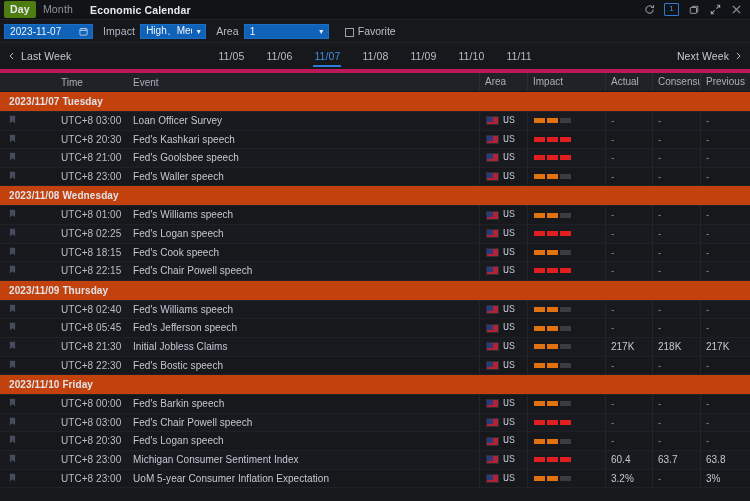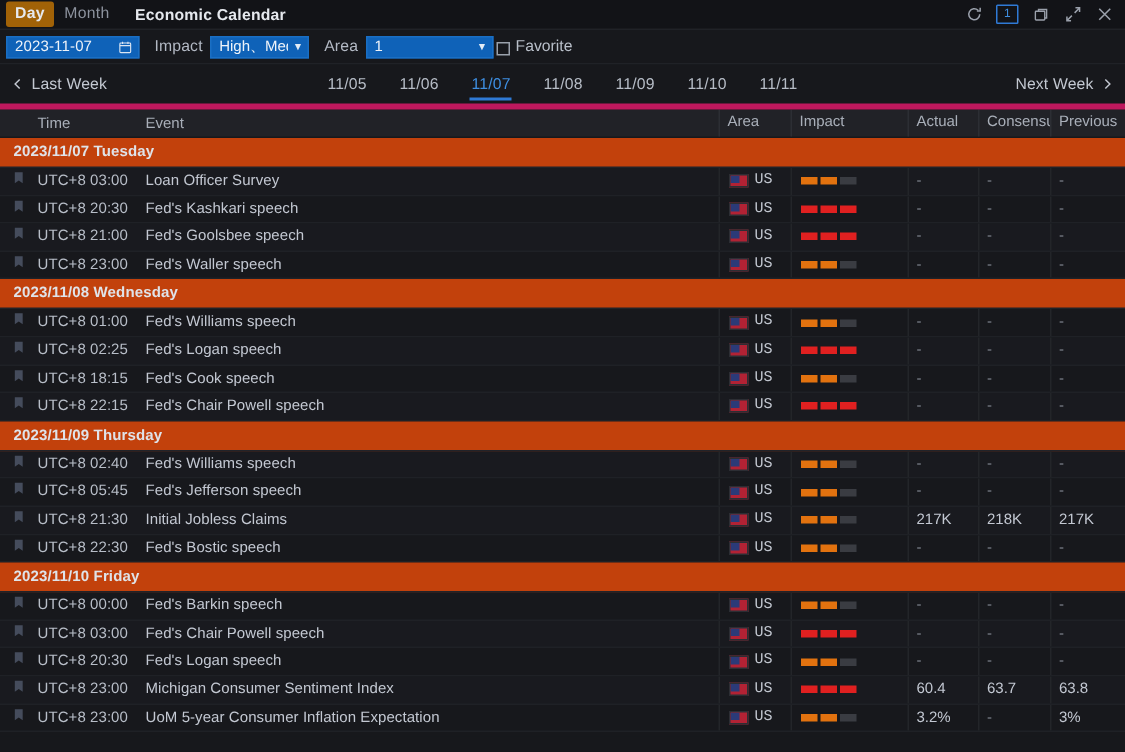--- a/index.html
+++ b/index.html
@@ -42,21 +42,21 @@
   }
   .modetab {
     font-size: 10.5px;
     padding: 2px 6px 3px 6px;
     color: #8d939e;
     letter-spacing: .2px;
     cursor: pointer;
     border-radius: 2px;
   }
   .modetab.active {
-    background: #a16207;
+    background: #4d7c0f;
     color: #e6e9ee;
     font-weight: bold;
   }
   .app-title {
     font-size: 10.5px;
     color: #e6e9ee;
     margin-left: 11px;
     font-weight: bold;
     letter-spacing: .15px;
   }
@@ -142,21 +142,21 @@
     font-size: 10px;
     color: #eef3f9;
     white-space: nowrap;
     overflow: hidden;
   }
   .caret { color: #e3ecf6; font-size: 7px; line-height: 1; padding-left: 3px; }
   .favwrap {
     display: flex;
     align-items: flex-end;
     gap: 4px;
-    margin-left: 2px;
+    margin-left: 16px;
     cursor: pointer;
   }
   .chk {
     width: 9px;
     height: 9px;
     border: 1px solid #9aa1ac;
     background: transparent;
     box-sizing: border-box;
   }
   .favtext { font-size: 10.5px; color: #b9bfc9; }
@@ -223,21 +223,21 @@
     font-size: 10px;
     color: #a9afb9;
     border-bottom: 1px solid #17181c;
   }
   .tbody {
     flex: 1;
     overflow: hidden;
     background: #17181c;
   }
   .col-star  { width: 20px; min-width: 20px; }
-  .col-time  { width: 72px; min-width: 72px; }
+  .col-time  { width: 72px; min-width: 72px; margin-left: 36px; }
   .col-event { flex: 1; min-width: 0; }
   .col-area  { width: 48px; min-width: 48px; }
   .col-imp   { width: 78px; min-width: 78px; }
   .col-act   { width: 47px; min-width: 47px; }
   .col-cons  { width: 48px; min-width: 48px; }
   .col-prev  { width: 50px; min-width: 50px; }
   .thead .hcell {
     padding-left: 5px;
     box-sizing: border-box;
     overflow: hidden;

